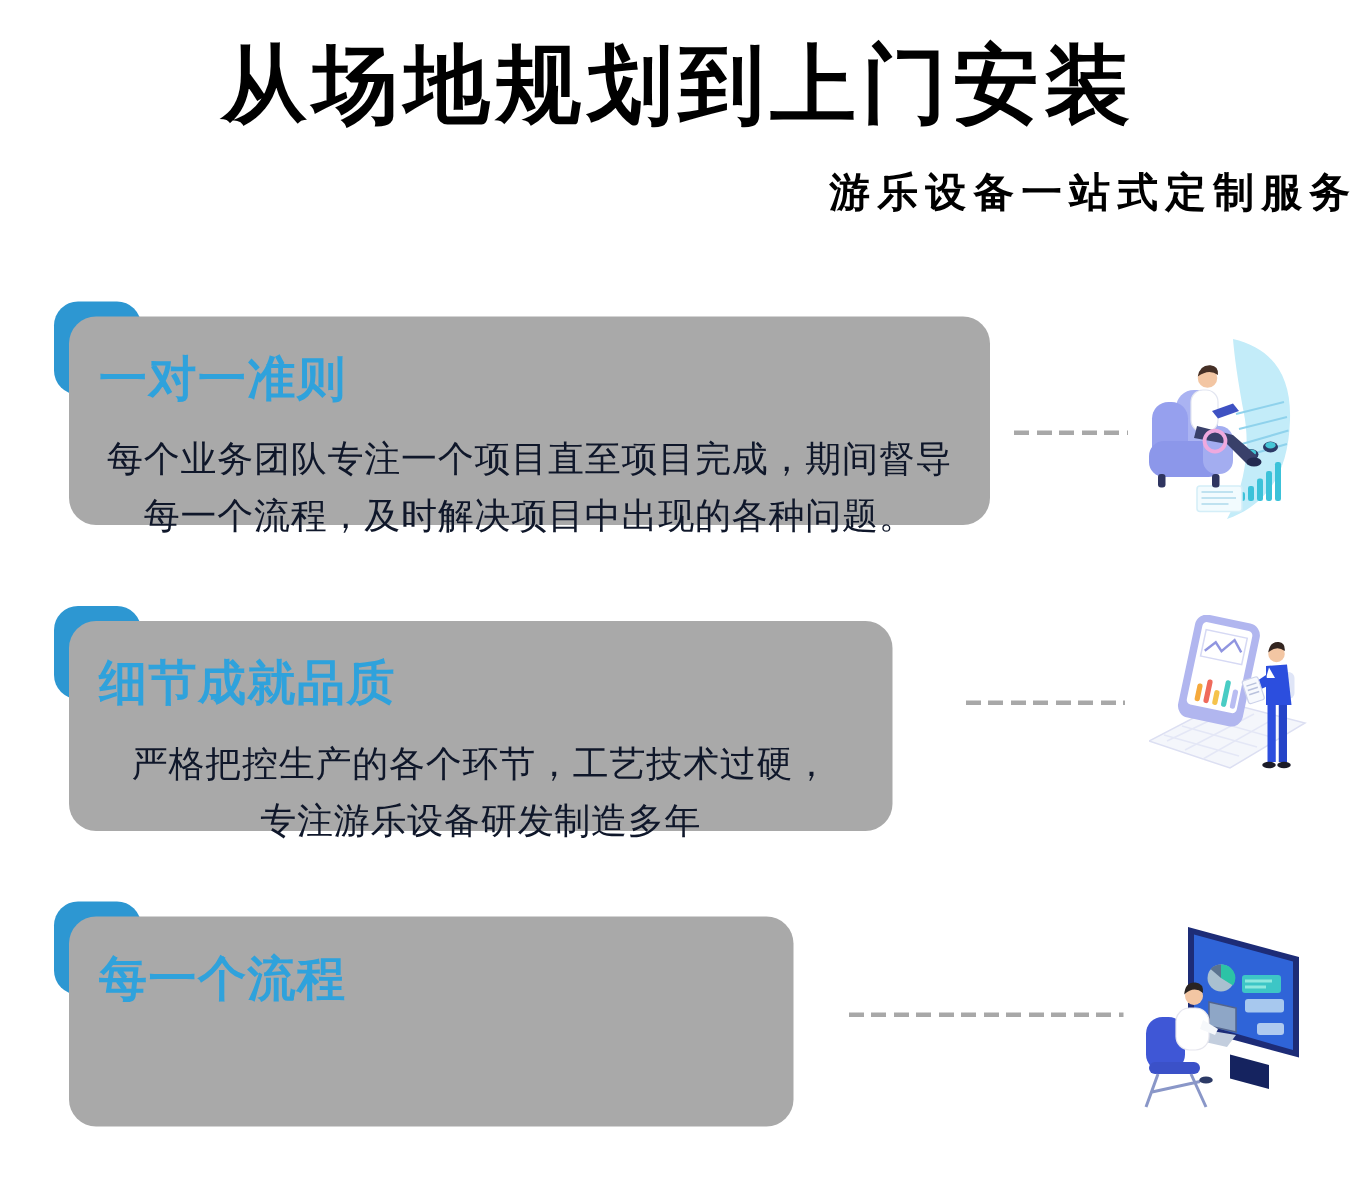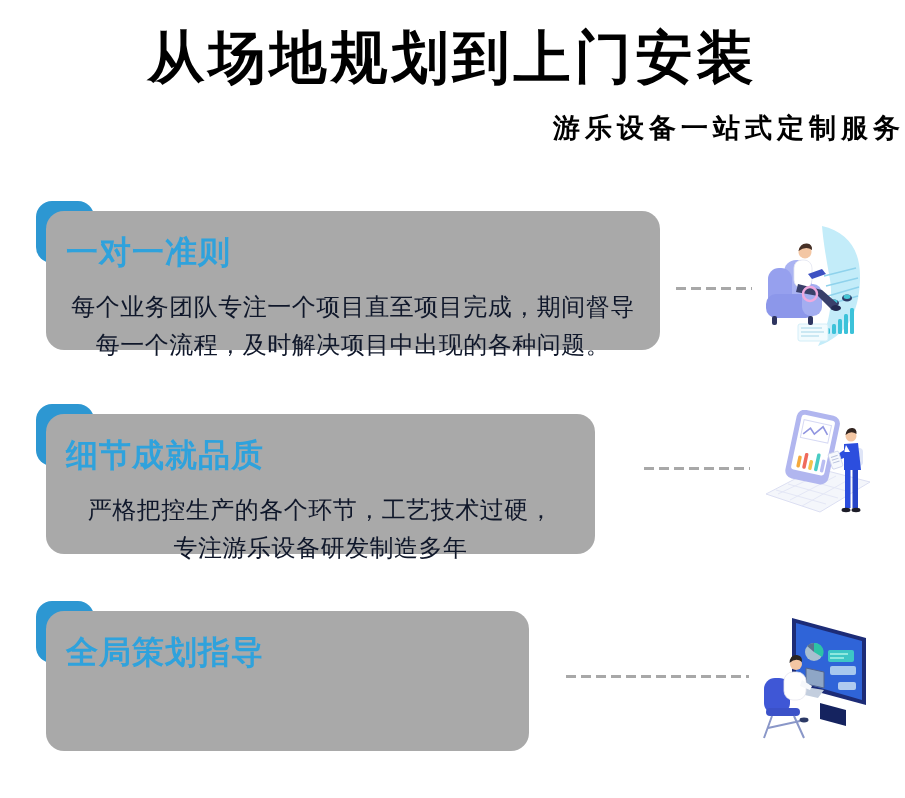--- a/index.html
+++ b/index.html
@@ -137,21 +137,21 @@
       <rect x="79" y="60" width="5.5" height="38" fill="#2c4ede"></rect>
       <rect x="86.5" y="60" width="5.5" height="38" fill="#2544c8"></rect>
       <ellipse cx="80" cy="100" rx="4.5" ry="2.2" fill="#1c1c28"></ellipse>
       <ellipse cx="90" cy="100" rx="4.5" ry="2.2" fill="#1c1c28"></ellipse>
     </svg>
   </section>
 
   <section class="feature f3">
     <div class="corner-tab"></div>
     <div class="card">
-      <h2 class="card-title">全局策划指导</h2>
+      <h2 class="card-title">每一个流程</h2>
     </div>
     <div class="connector"></div>
     <svg class="illus" viewBox="0 0 116 136" aria-hidden="true">
       <polygon points="34,10 108,30 108,97 34,77" fill="#1d2c77"></polygon>
       <polygon points="38,15 104,33 104,92 38,73" fill="#2f64d8"></polygon>
       <circle cx="56" cy="44" r="9" fill="#a9c0d0"></circle>
       <path d="M56 44 L56 35 A9 9 0 0 1 64 49 Z" fill="#2cc3a6"></path>
       <path d="M56 44 L49 38 A9 9 0 0 1 56 35 Z" fill="#5a7390"></path>
       <rect x="70" y="42" width="26" height="12" rx="2" fill="#3fd0c4" opacity="0.9"></rect>
       <rect x="72" y="45" width="18" height="2" fill="#8ee8de"></rect>

